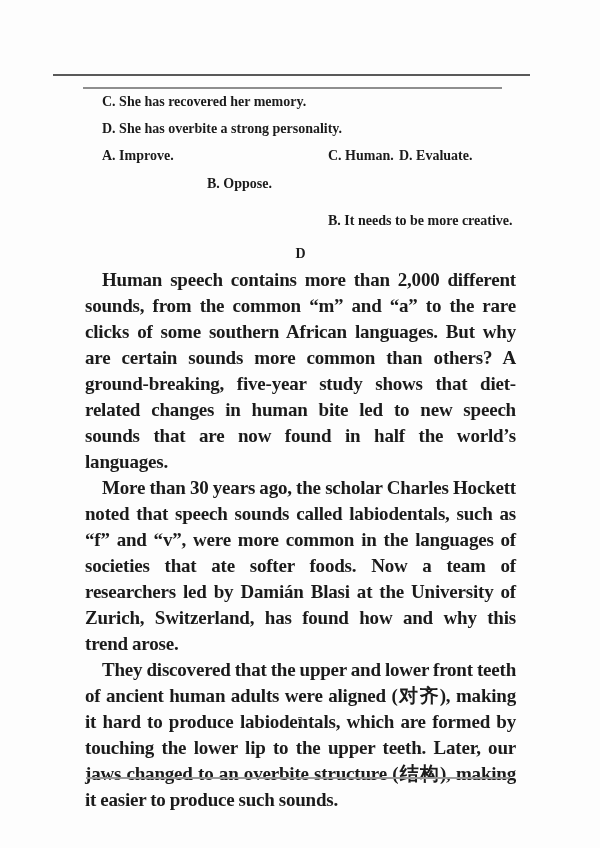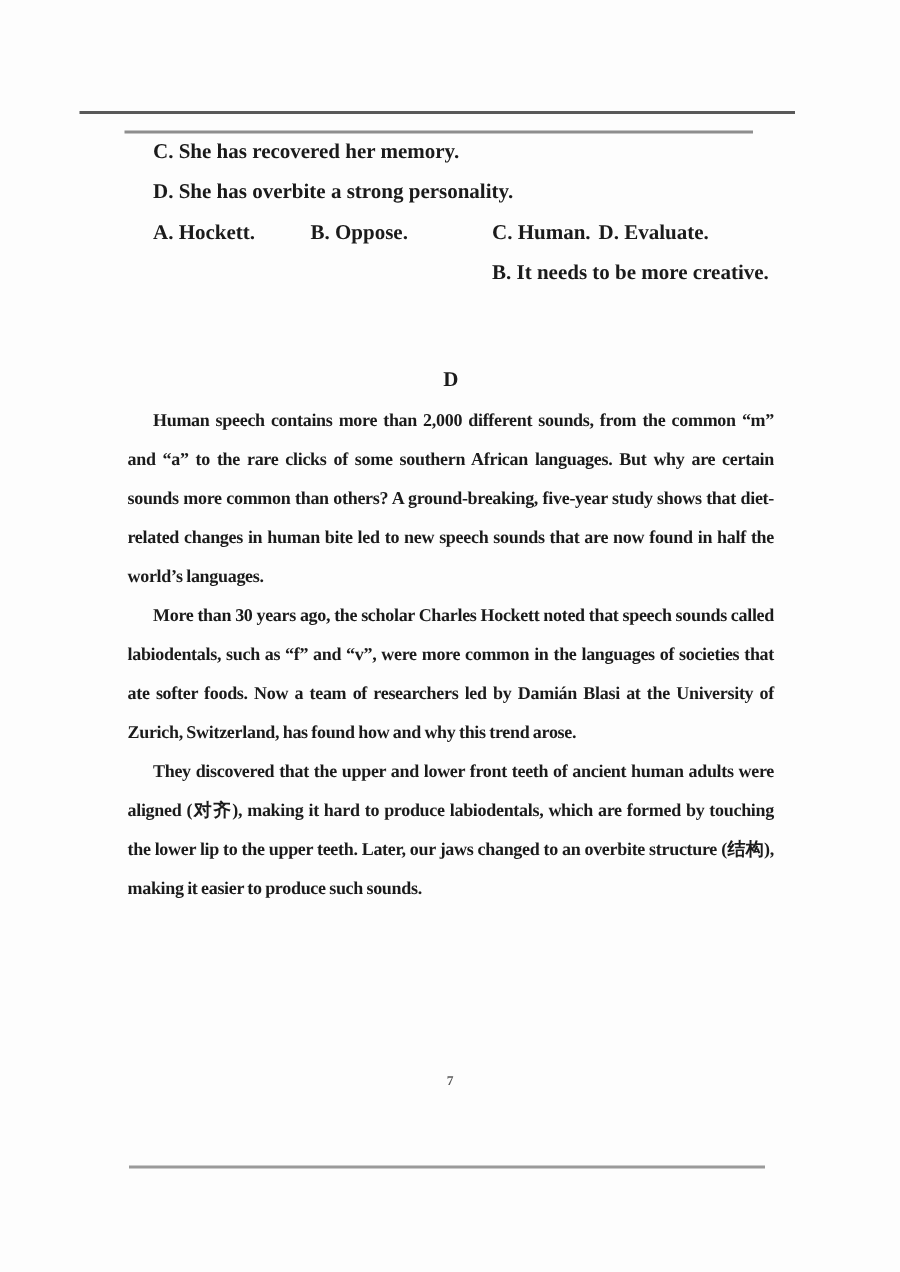--- a/index.html
+++ b/index.html
@@ -43,33 +43,33 @@
     height: 27px;
     font-size: 14px;
     line-height: 27px;
   }
   .options-row span {
     position: absolute;
     top: 0;
     white-space: nowrap;
   }
   .o-a  { left: 17px; }
-  .o-b4 { left: 122px; }
+  .o-b4 { left: 122px; margin-top: 28px; }
   .o-c4 { left: 243px; }
   .o-d4 { left: 314px; }
-  .o-b2 { left: 243px; }
+  .o-b2 { left: 243px; margin-top: 38px; }
 
   .passage-heading {
     margin-top: 17px;
     font-size: 14px;
     line-height: 27px;
     text-align: center;
   }
   .para {
-    font-size: 12px;
+    font-size: 19px;
     line-height: 26px;
     text-align: justify;
     text-indent: 17px;
     letter-spacing: -0.2px;
     word-spacing: -0.5px;
     margin: 0;
     font-family: Liberation Serif, serif;
   }
   .page-number {
     position: absolute;
@@ -89,21 +89,21 @@
   <div class="rule rule-top-1"></div>
   <div class="rule rule-top-2"></div>
 
   <div class="content">
 
     <div class="qline opt-indent">C. She has recovered her memory.</div>
     <div class="qline opt-indent">D. She has overbite a strong personality.</div>
 
 
     <div class="options-row">
-      <span class="o-a">A. Hockett.</span>
+      <span class="o-a">A. Improve.</span>
       <span class="o-b4">B. Oppose.</span>
       <span class="o-c4">C. Human.</span>
       <span class="o-d4">D. Evaluate.</span>
     </div>
 
 
     <div class="options-row">
       <span class="o-b2">B. It needs to be more creative.</span>
     </div>
     <div class="options-row">

